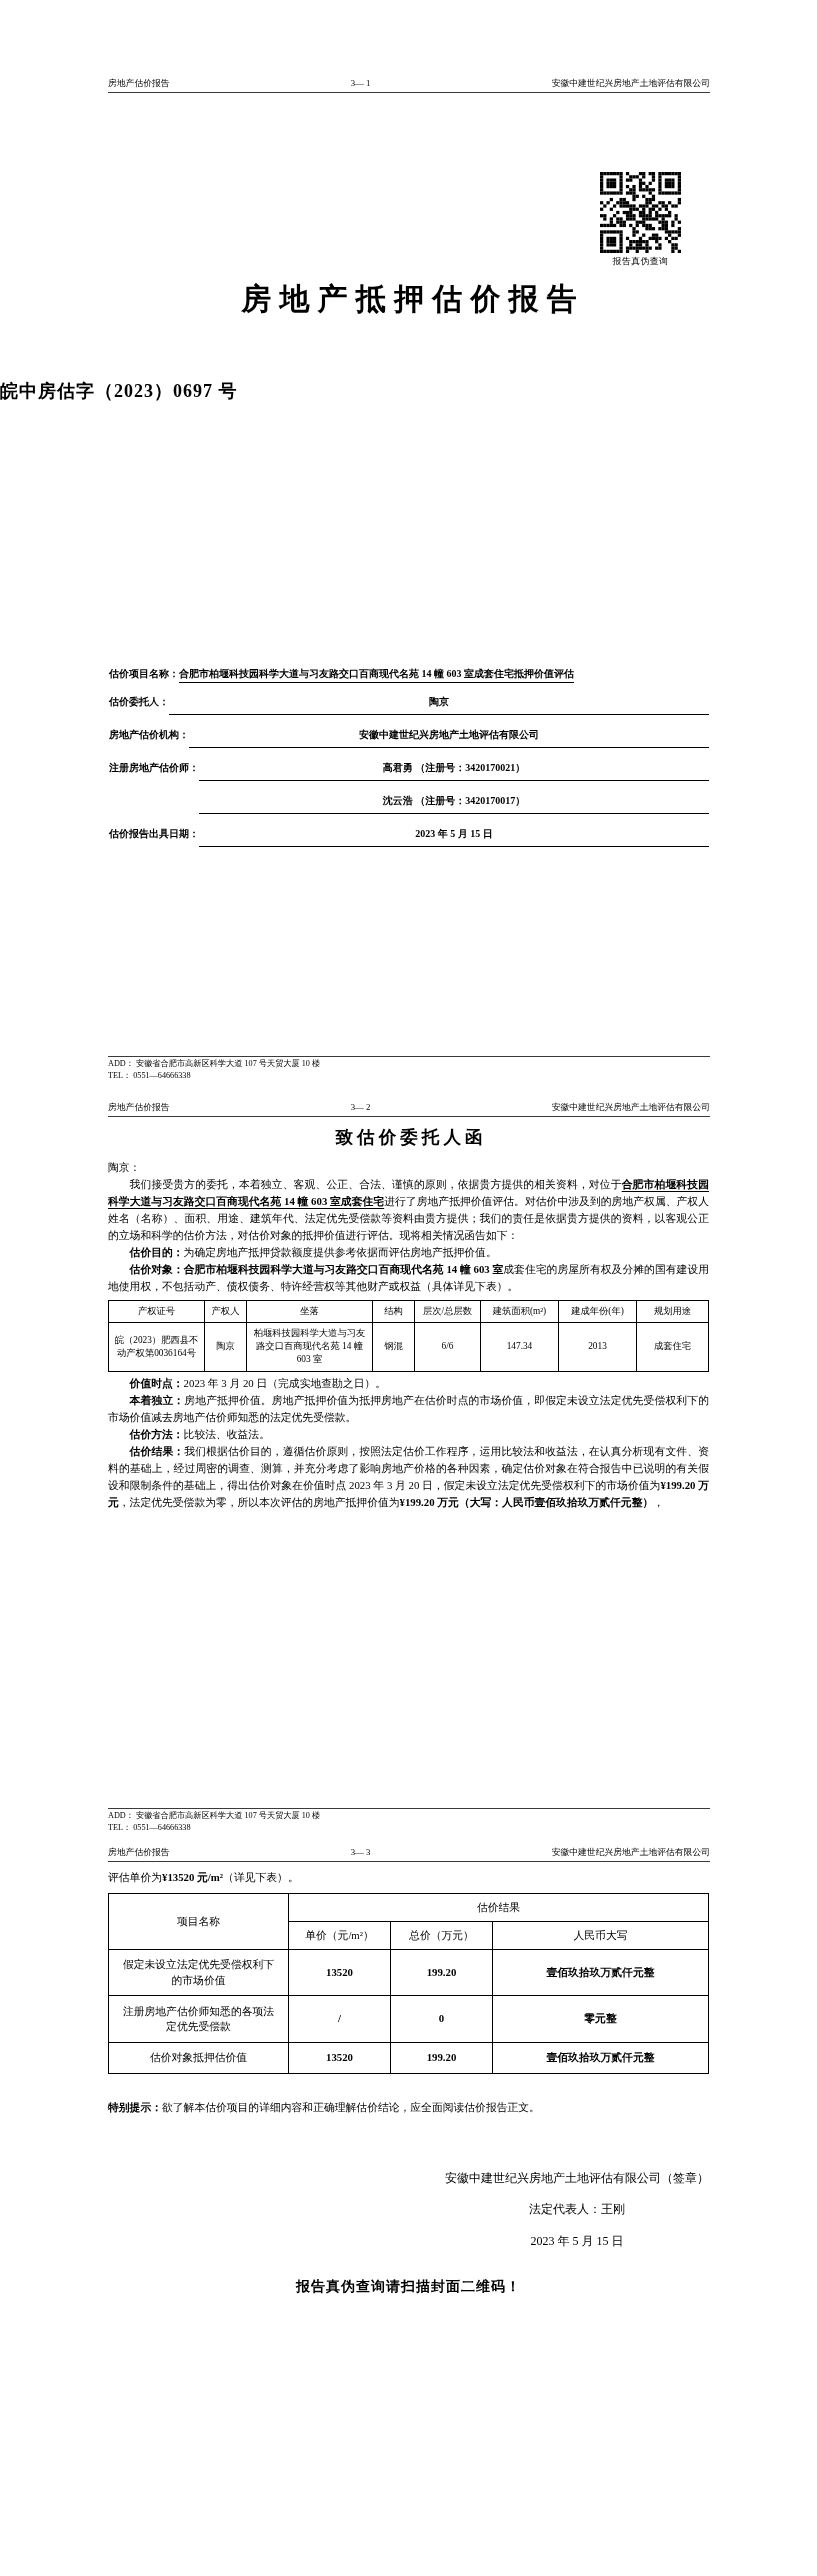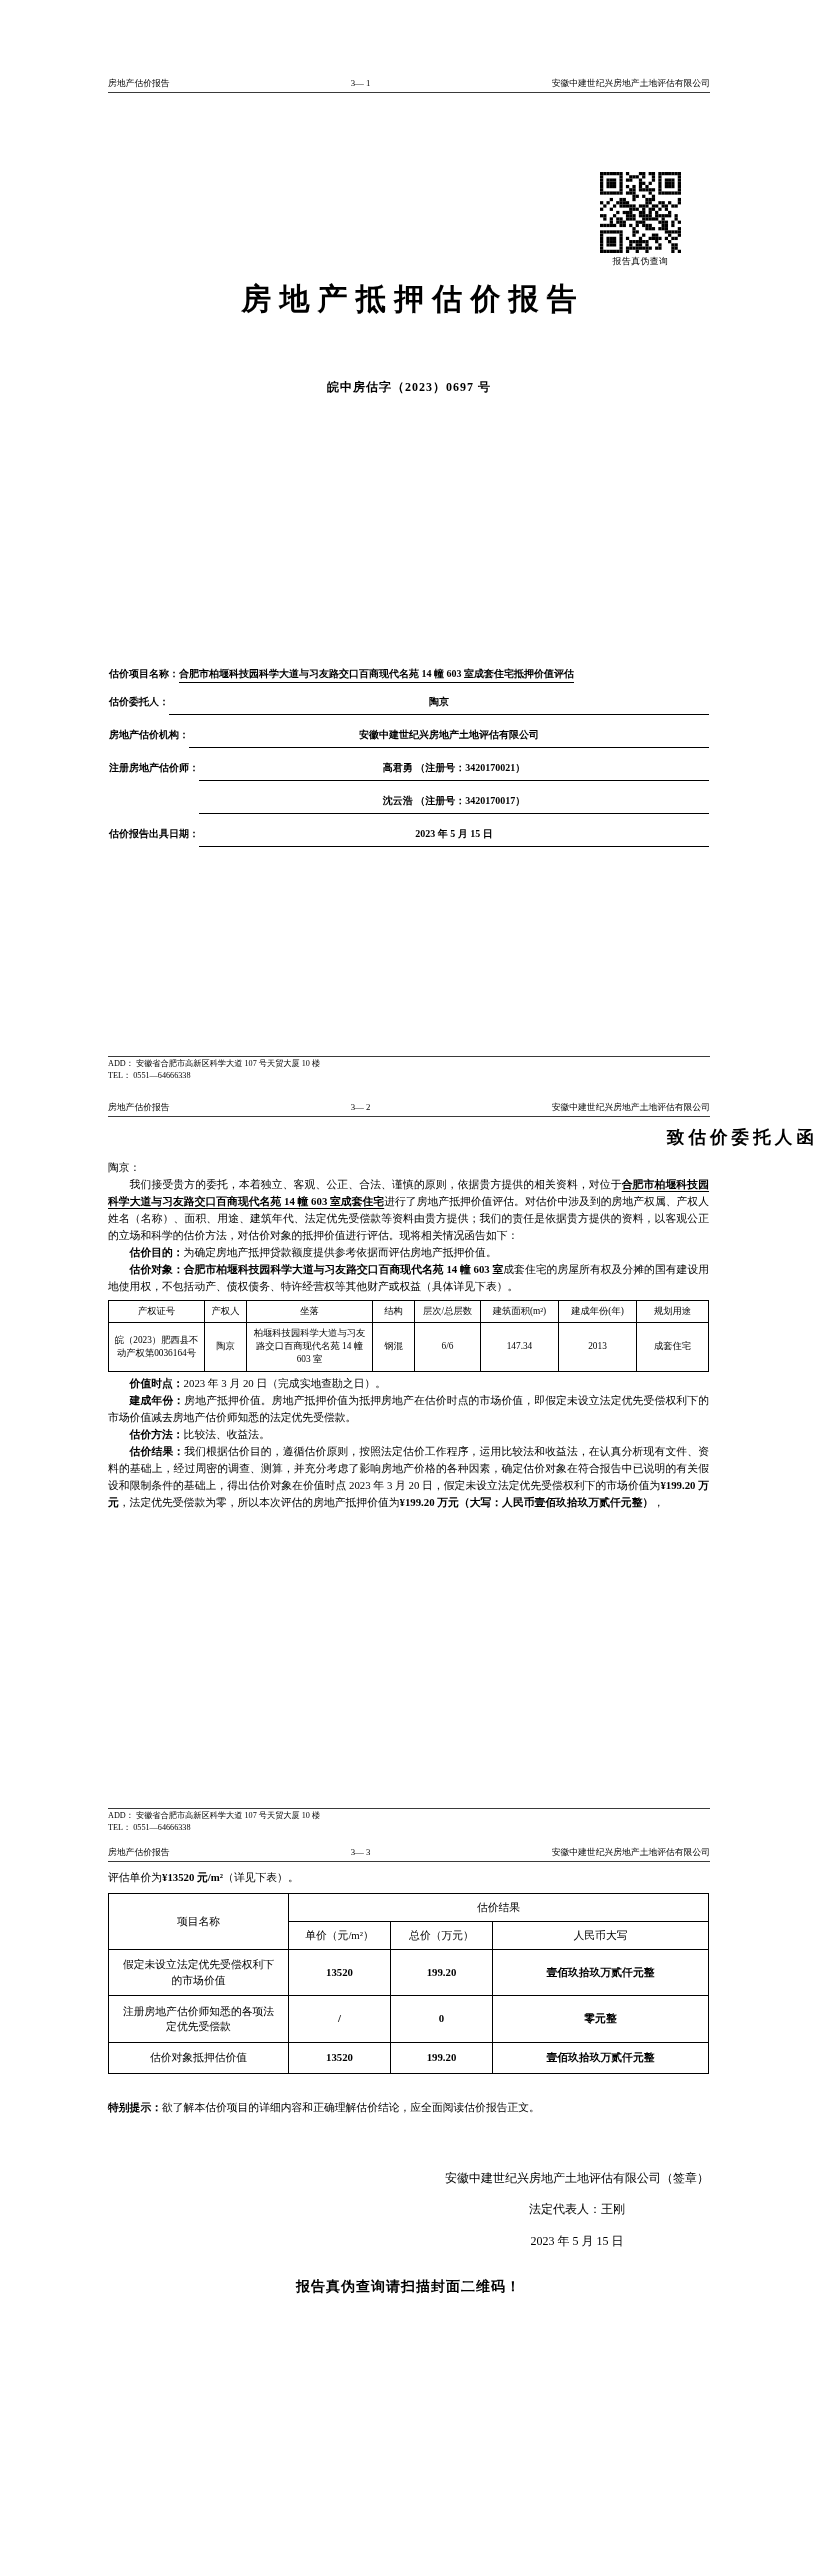--- a/index.html
+++ b/index.html
@@ -31,35 +31,35 @@
   .qr-wrap svg { display:block; background:#fff; }
   .qr-caption { font-size:8.8px; margin-top:2.6px; letter-spacing:0.5px; }
 
   .report-title {
     position:absolute; top:281px; left:0; right:0;
     text-align:center; font-size:30px; font-weight:700;
     letter-spacing:8.2px; text-indent:8.2px; line-height:36px;
   }
   .report-no {
     position:absolute; top:379px; left:0; right:0;
-    text-align:center; font-size:12px; font-weight:700; letter-spacing:1px;
+    text-align:left; font-size:18px; font-weight:700; letter-spacing:1px;
   }
 
   .cover-form { position:absolute; top:657px; left:109px; width:600px; font-size:10px; font-weight:700; }
   .form-p { line-height:33px; padding-left:110px; text-indent:-110px; text-align:justify; }
   .form-p .uv { text-decoration:underline; text-underline-offset:5.2px; text-decoration-thickness:1px; }
   .form-row { display:flex; align-items:flex-start; height:33px; }
   .form-row .lbl { white-space:nowrap; line-height:24px; }
   .form-row .lbl.ghost { visibility:hidden; }
   .form-row .val { flex:1; text-align:center; border-bottom:1px solid #000; line-height:24px; white-space:nowrap; }
 
   
   .letter-title {
     position:absolute; top:28px; left:0; right:0;
-    text-align:right; font-size:17.5px; font-weight:700; letter-spacing:4.1px; text-indent:4.1px;
+    text-align:center; font-size:17.5px; font-weight:700; letter-spacing:4.1px; text-indent:4.1px;
   }
   .body-block {
     position:absolute; left:108px; width:601px;
     font-size:10.8px; line-height:17px; text-align:justify;
   }
   .salutation { text-indent:0; }
   .para { text-indent:2em; }
   .noindent { text-indent:0; }
   .b { font-weight:700; }
   .u { text-decoration:underline; text-underline-offset:2.6px; }
@@ -485,21 +485,21 @@
           <td>钢混</td>
           <td>6/6</td>
           <td>147.34</td>
           <td>2013</td>
           <td>成套住宅</td>
         </tr>
       </tbody>
     </table>
 
     <p class="para"><span class="b">价值时点：</span><span>2023 年 3 月 20 日（完成实地查勘之日）。</span></p>
-    <p class="para"><span class="b">建成年份：</span><span>房地产抵押价值。房地产抵押价值为抵押房地产在估价时点的市场价值，即假定未设立法定优先受偿权利下的市场价值减去房地产估价师知悉的法定优先受偿款。</span></p>
+    <p class="para"><span class="b">本着独立：</span><span>房地产抵押价值。房地产抵押价值为抵押房地产在估价时点的市场价值，即假定未设立法定优先受偿权利下的市场价值减去房地产估价师知悉的法定优先受偿款。</span></p>
     <p class="para"><span class="b">估价方法：</span><span>比较法、收益法。</span></p>
     <p class="para"><span class="b">估价结果：</span><span>我们根据估价目的，遵循估价原则，按照法定估价工作程序，运用比较法和收益法，在认真分析现有文件、资料的基础上，经过周密的调查、测算，并充分考虑了影响房地产价格的各种因素，确定估价对象在符合报告中已说明的有关假设和限制条件的基础上，得出估价对象在价值时点 2023 年 3 月 20 日，假定未设立法定优先受偿权利下的市场价值为</span><span class="b">¥199.20 万元</span><span>，法定优先受偿款为零，所以本次评估的房地产抵押价值为</span><span class="b">¥199.20 万元</span><span class="b">（大写：人民币壹佰玖拾玖万贰仟元整）</span><span>，</span></p>
   </div>
 
   <div class="pg-footer" style="top:711px;">
     <div>ADD： 安徽省合肥市高新区科学大道 107 号天贸大厦 10 楼</div>
     <div>TEL： 0551—64666338</div>
   </div>
 </section>
 

